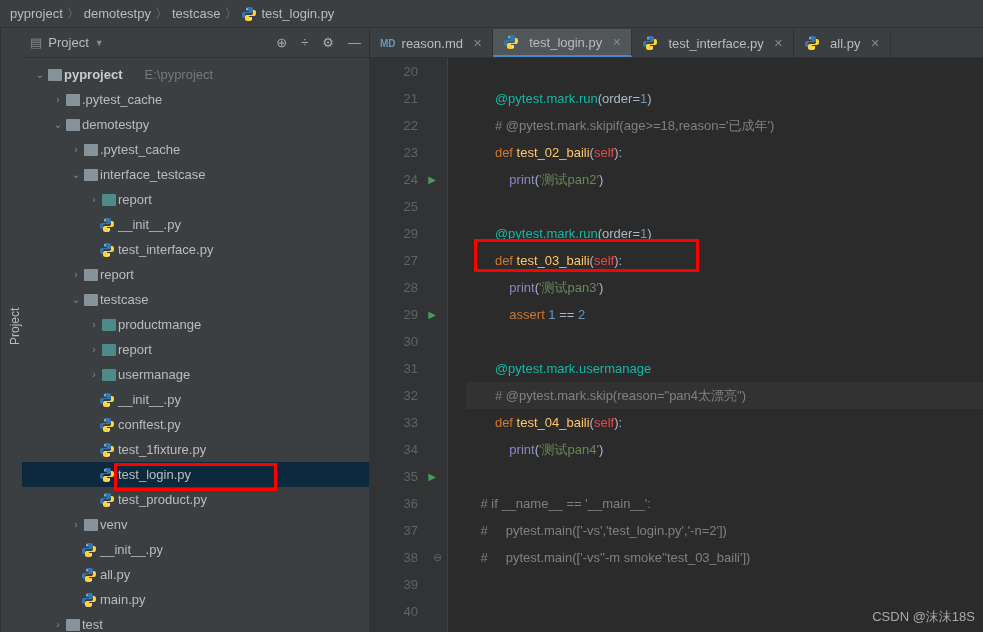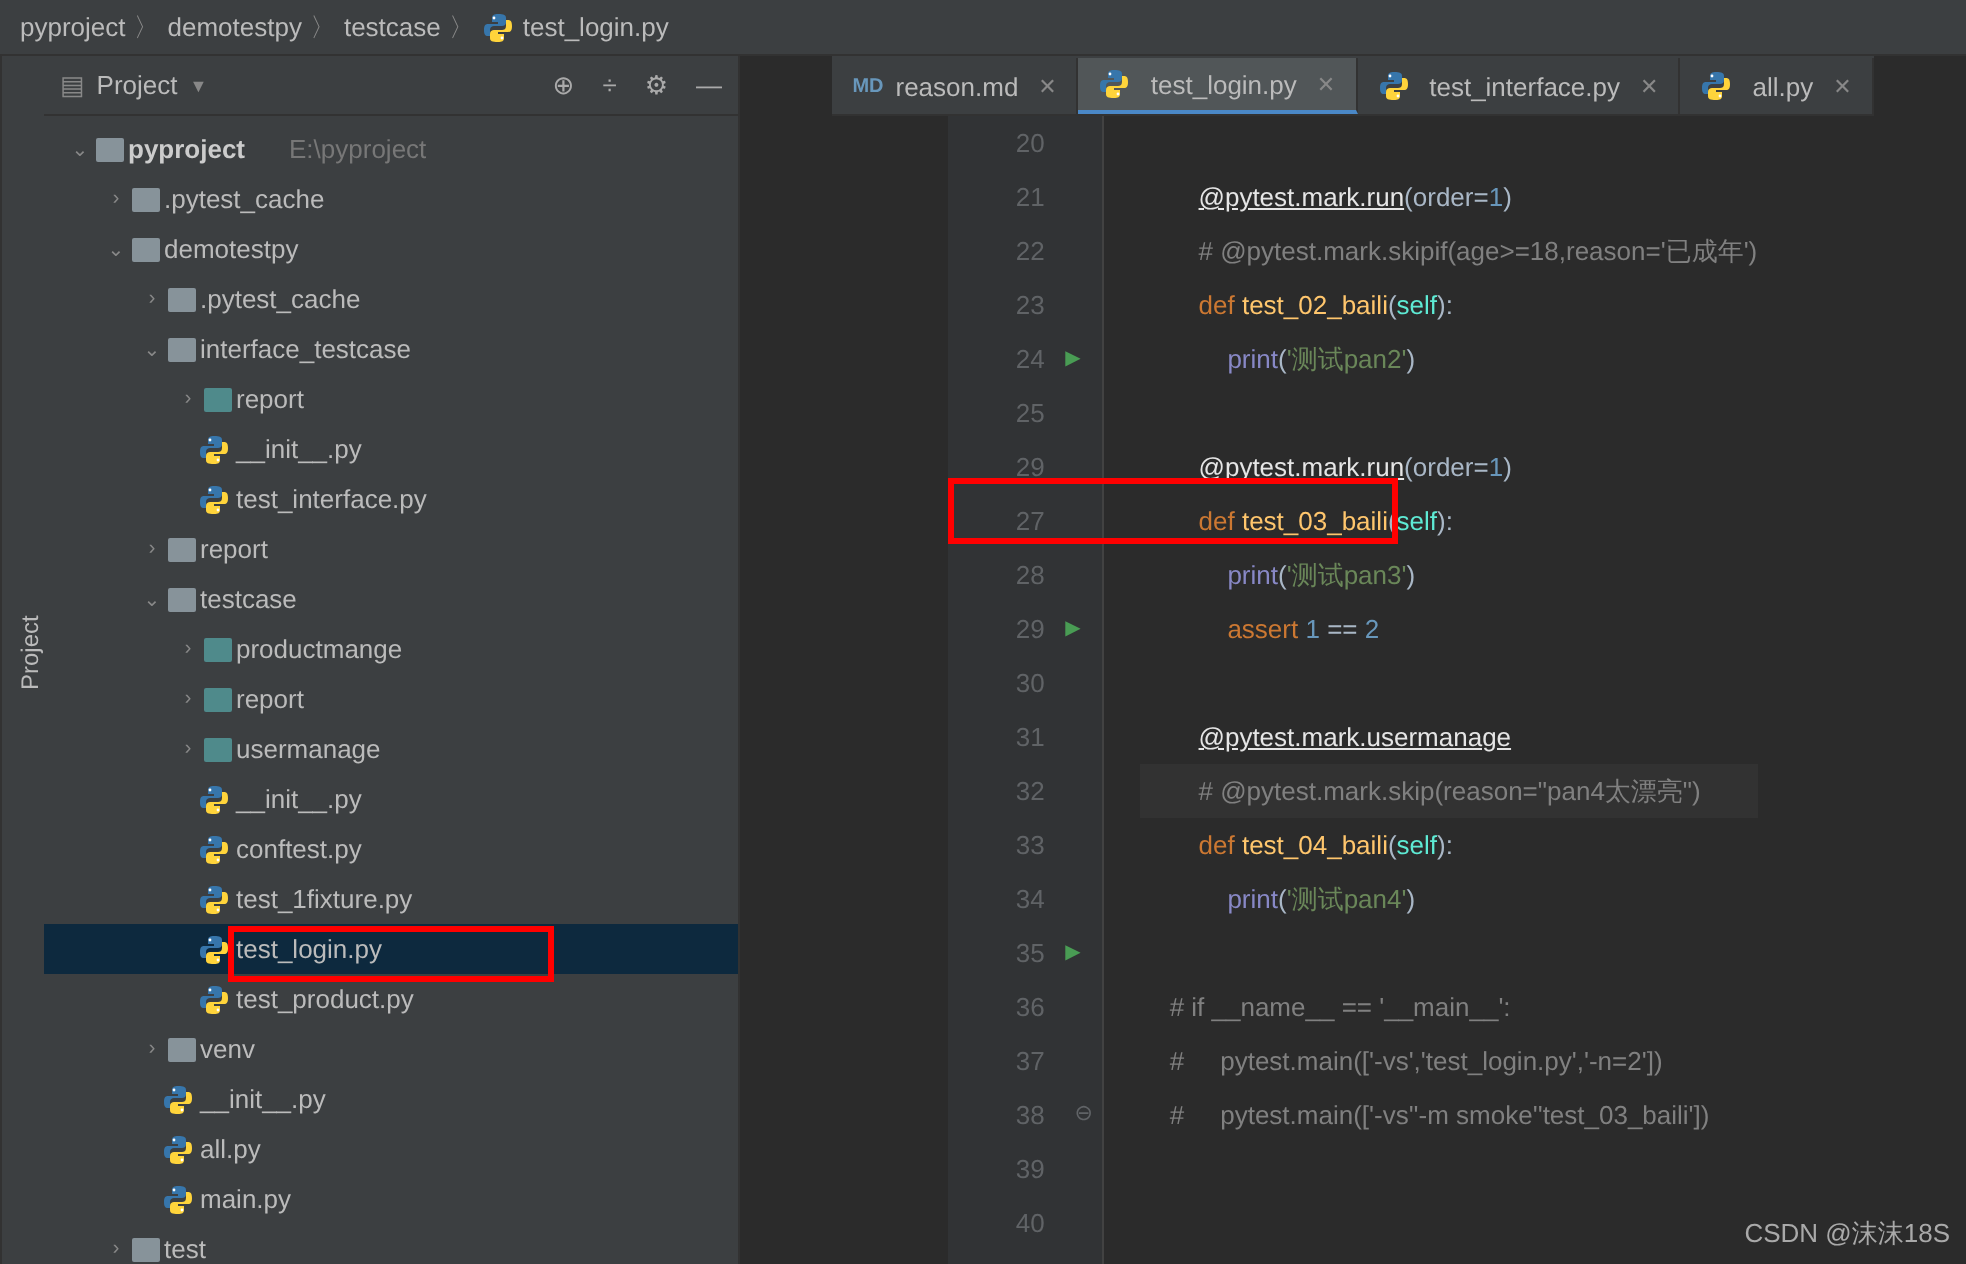--- a/index.html
+++ b/index.html
@@ -22,41 +22,41 @@
 .tree-row { display:flex; align-items:center; height:25px; padding-right:8px; white-space:nowrap; }
 .tree-row.selected { background:#0d293e; }
 .tree-row .chev { width:12px; text-align:center; color:#888; font-size:10px; }
 .tree-row .icon { width:18px; display:flex; align-items:center; justify-content:center; }
 .tree-row .label { color:#bbb; }
 .tree-row .label.bold { font-weight:bold; color:#ccc; }
 .tree-row .extra { color:#777; margin-left:22px; }
 .folder-icon { width:14px; height:12px; background:#87939a; border-radius:1px; }
 .folder-icon.teal { background:#4f8a8b; }
 .highlight-box { border:3px solid #ff0000; position:absolute; pointer-events:none; }
-.editor-area { flex:1; display:flex; flex-direction:column; background:#2b2b2b;align-items:center; }
+.editor-area { flex:1; display:flex; flex-direction:column; background:#2b2b2b; }
 .tabs { height:30px; display:flex; align-items:flex-end; background:#3c3f41; border-bottom:1px solid #323232; }
 .tab { height:28px; display:flex; align-items:center; padding:0 10px; gap:6px; color:#bbb; border-right:1px solid #323232; cursor:pointer; }
 .tab.active { background:#515658; border-bottom:2px solid #4a88c7; }
 .tab .close { color:#888; font-size:11px; margin-left:4px; }
 .code { flex:1; display:flex; font-family:"JetBrains Mono","Consolas",monospace; font-size:14px; line-height:27px; }
 .gutter { width:58px; background:#313335; text-align:right; padding-right:10px; color:#606366; position:relative; }
 .gutter .ln { height:27px; position:relative; }
 .gutter .run { position:absolute; right:-18px; color:#499c54; font-size:10px; }
 .gutter-extra { width:20px; background:#313335; border-right:1px solid #424242; }
 .gutter-extra .mark { height:27px; display:flex; align-items:center; justify-content:center; color:#606366; font-size:11px; }
 .code-lines { flex:1; padding-left:18px; background:#2b2b2b; }
 .code-line { height:27px; white-space:pre; }
 .code-line.hl { background:#323232; }
 .kw { color:#cc7832; }
 .fn { color:#ffc66d; }
 .str { color:#6a8759; }
-.dec { color:#e5e5e5;text-decoration:underline; }
+.dec { color:#14b8a6; }
 .num { color:#6897bb; }
 .param { color:#a9b7c6; }
-.self { color:#5eead4; }
+.self { color:#ef4444; }
 .cmt { color:#808080; }
 .builtin { color:#8888c6; }
 .plain { color:#a9b7c6; }
 .watermark { position:absolute; right:8px; bottom:6px; color:#bfbfbf; font-size:13px; opacity:.85; }
 </style>
 </head>
 <body>
 
 <div class="breadcrumb">
   <span>pyproject</span>

